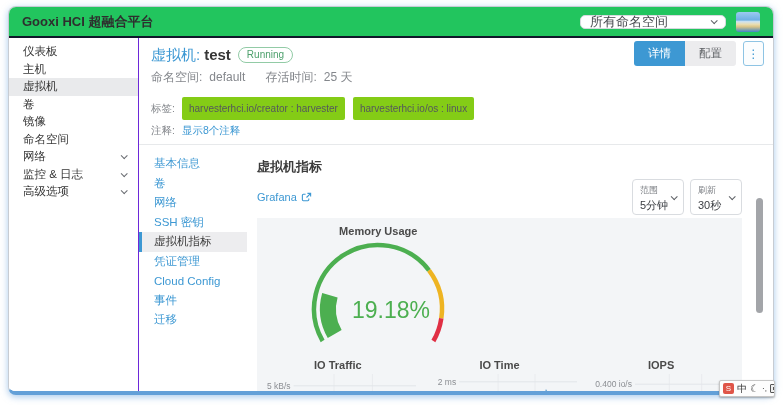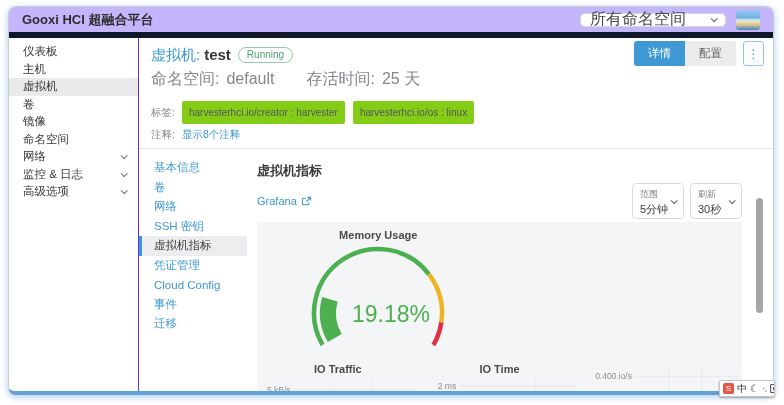--- a/index.html
+++ b/index.html
@@ -2,41 +2,41 @@
 <html><head>
 <meta charset="utf-8">
 <style>
   *{box-sizing:border-box;margin:0;padding:0}
   html,body{width:784px;height:405px;overflow:hidden}
   body{position:relative;background:#fff;font-family:"Liberation Sans","DejaVu Sans",sans-serif;-webkit-font-smoothing:antialiased}
   .window{position:absolute;left:8px;top:6px;width:766px;height:389px;background:#fff;
     border:1px solid #c7ccd3;border-bottom:4px solid #63a0d8;border-radius:8px;
     box-shadow:0 2px 7px rgba(100,160,220,.55);overflow:hidden;display:flex;flex-direction:column}
   
-  .topbar{height:31px;flex:none;display:flex;align-items:center;padding:0 13px;border-bottom:6px solid #0f172a;background:#c4b5fd}
+  .topbar{height:31px;flex:none;display:flex;align-items:center;padding:0 13px;border-bottom:2px solid #0f172a;background:#22c55e}
   .brand{font-size:13px;font-weight:700;color:#2e2e2e;white-space:nowrap}
   .topbar-right{margin-left:auto;display:flex;align-items:center;gap:10px}
-  .ns-select{width:146px;height:14px;border:1px solid #d6dade;border-radius:5px;display:flex;align-items:center;justify-content:space-between;padding:0 9px;font-size:16px;color:#45484d;background:#fff;cursor:pointer}
+  .ns-select{width:146px;height:14px;border:1px solid #d6dade;border-radius:5px;display:flex;align-items:center;justify-content:space-between;padding:0 9px;font-size:13px;color:#45484d;background:#fff;cursor:pointer}
   .chev{width:5px;height:5px;border-right:1.4px solid #5e6166;border-bottom:1.4px solid #5e6166;transform:rotate(45deg) translateY(-1px);flex:none}
   .avatar{width:24px;height:20px;border-radius:3px;flex:none;
     background:linear-gradient(180deg,#9ccaf0 0%,#6fb0e4 40%,#cfe3f2 48%,#e9ddb0 62%,#d9c488 74%,#3f85c9 100%)}
   
   .appbody{flex:1;display:flex;min-height:0}
   .sidebar{width:130px;flex:none;padding-top:5px;border-right:1px solid #6d28d9;background:#fff}
   .side-item{height:17.5px;display:flex;align-items:center;padding:0 12px 0 14px;font-size:11.5px;color:#363636;cursor:pointer;white-space:nowrap}
   .side-item.active{background:#e9eaec}
   .side-item .chev{margin-left:auto;border-color:#6a6d72}
   
   .main{flex:1;position:relative;min-width:0;display:flex;flex-direction:column;background:#fff}
   .vm-head{padding:8px 14px 0 12px;position:relative;flex:none}
   .vm-title-row{font-size:15px;white-space:nowrap}
   .vm-type{color:#3d98d3}
   .vm-name{color:#363636;font-weight:600;margin-left:4px}
   .badge{display:inline-block;border:1px solid #92cba6;color:#4da06c;border-radius:9px;font-size:10px;padding:1px 8px 2px;margin-left:7px;vertical-align:2px;background:#fff}
-  .vm-sub{margin-top:4px;font-size:16px;color:#84878c;display:flex;gap:32px}
+  .vm-sub{margin-top:4px;font-size:12px;color:#84878c;display:flex;gap:20px}
   .actions{position:absolute;top:3px;right:9px;display:flex}
   .btn{font-size:11.5px;height:25px;display:flex;align-items:center;padding:0 14px;cursor:pointer}
   .btn-primary{background:#3d98d3;color:#fff;border-radius:3px 0 0 3px}
   .btn-secondary{background:#ececee;color:#616468;border-radius:0 3px 3px 0}
   .btn-kebab{margin-left:7px;width:21px;height:25px;border:1px solid #8ec4e4;border-radius:3px;color:#3d98d3;display:flex;align-items:center;justify-content:center;font-size:12px;background:#fbfdfe;cursor:pointer}
   .meta-rows{padding:7px 14px 6px 12px;font-size:10.5px;flex:none}
   .meta-row{display:flex;align-items:center;margin-top:4px;white-space:nowrap}
   .meta-label{color:#84878c;margin-right:7px}
   .chip{background:#84cc16;color:#55585c;border-radius:2px;padding:6px 7px;font-size:10px;margin-right:8px}
   .link{color:#3d98d3;cursor:pointer}
@@ -249,20 +249,21 @@
                       <text x="35.199999999999996" y="10.8" text-anchor="end" font-size="8.5" fill="#8b8e93">2 ms</text>
                       <line x1="38.199999999999996" y1="30.8" x2="156" y2="30.8" stroke="#e2e5e9" stroke-width="1"></line>
                       <text x="35.199999999999996" y="33.8" text-anchor="end" font-size="8.5" fill="#8b8e93">1.50 ms</text>
                       <line x1="38.199999999999996" y1="53.9" x2="156" y2="53.9" stroke="#e2e5e9" stroke-width="1"></line>
                       <text x="35.199999999999996" y="56.9" text-anchor="end" font-size="8.5" fill="#8b8e93">1 ms</text>
                       <polygon points="40.2,94 40.2,30.4 53.6,30.8 62.6,32.2 70.4,36.4 74.9,38.7 80.4,60.8 84.9,79.2 116.2,81.5 125.2,15.7 129.6,79.2 152.0,81.5 152.0,94" fill="rgba(136,174,212,0.38)"></polygon>
                       <polyline points="40.2,30.4 53.6,30.8 62.6,32.2 70.4,36.4 74.9,38.7 80.4,60.8 84.9,79.2 116.2,81.5 125.2,15.7 129.6,79.2 152.0,81.5" fill="none" stroke="#72a9d3" stroke-width="1.3"></polyline>
                     </svg></div>
               </div>
               <div class="line-card">
+                <div class="chart-title">IOPS</div>
                 <div class="chart-svg"><svg width="156" height="64" viewBox="0 0 156 64">
                       <line x1="86.3" y1="0" x2="86.3" y2="64" stroke="#e9ebee" stroke-width="1"></line>
                       <line x1="118.7" y1="0" x2="118.7" y2="64" stroke="#e9ebee" stroke-width="1"></line>
                       <line x1="52" y1="10.2" x2="156" y2="10.2" stroke="#e2e5e9" stroke-width="1"></line>
                       <text x="49" y="13.2" text-anchor="end" font-size="8.5" fill="#8b8e93">0.400 io/s</text>
                       <line x1="52" y1="31.6" x2="156" y2="31.6" stroke="#e2e5e9" stroke-width="1"></line>
                       <text x="49" y="34.6" text-anchor="end" font-size="8.5" fill="#8b8e93">0.300 io/s</text>
                       <line x1="52" y1="52.9" x2="156" y2="52.9" stroke="#e2e5e9" stroke-width="1"></line>
                       <text x="49" y="55.9" text-anchor="end" font-size="8.5" fill="#8b8e93">0.200 io/s</text>
                       <polygon points="54.0,94 54.0,49.1 61.8,46.1 69.7,41.6 76.5,43.3 85.4,47.6 93.2,51.8 99.1,60.4 107.9,67.8 130.4,67.8 136.3,26.2 140.2,63.6 152.0,65.7 152.0,94" fill="rgba(136,174,212,0.38)"></polygon>

